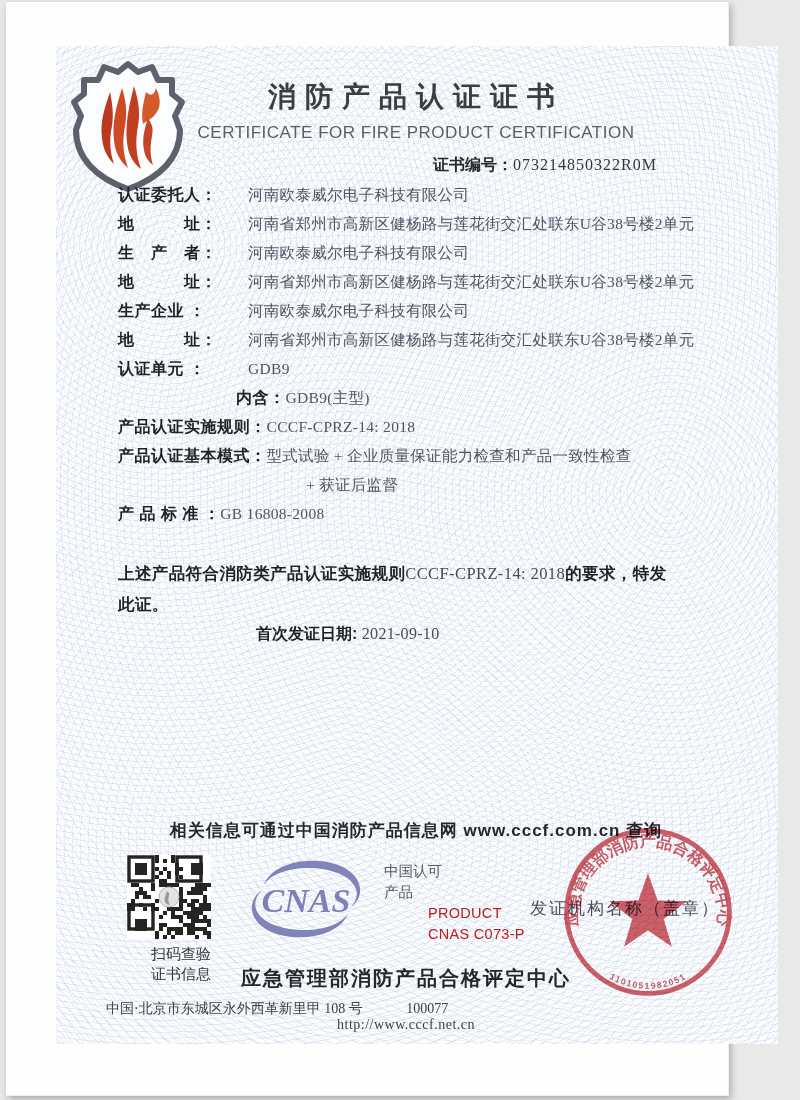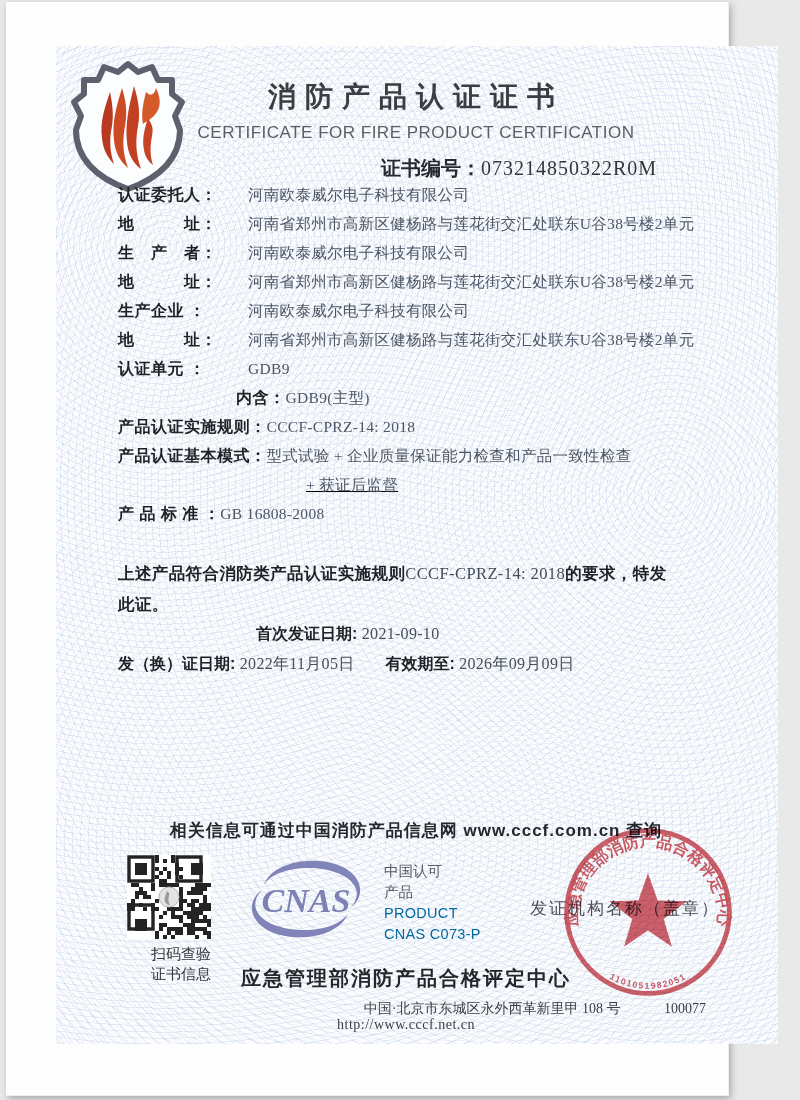--- a/index.html
+++ b/index.html
@@ -25,39 +25,39 @@
   .logo { position:absolute; left:62px; top:56px; width:120px; height:136px; }
   .title {
     position:absolute; left:170px; top:76px; width:480px; text-align:center;
     font-size:28px; font-weight:600; color:#3b3d42; letter-spacing:9px;
   }
   .subtitle {
     position:absolute; left:130px; top:121px; width:560px; text-align:center;
     font-size:17px; color:#5c5e63; letter-spacing:.5px;
   }
   .certno {
-    position:absolute; right:72px; top:153px; font-size:20px; color:#2e3036;text-align:center;
+    position:absolute; right:72px; top:153px; font-size:16px; color:#2e3036;text-align:center;
   }
   .certno .lbl { font-weight:bold; color:#26282e; }
   .certno .val { font-family:"Liberation Serif", serif; letter-spacing:1px; color:#33353b; }
 
   
   .fields { position:absolute; left:112px; top:183px; width:618px; }
   .row { display:flex; align-items:baseline; margin-bottom:10px; line-height:19px; }
   .row .lab {
     flex:0 0 auto; font-weight:bold; font-size:16px; color:#1f2126;
     white-space:pre; letter-spacing:.5px;
   }
   .row.std .lab { min-width:130px; }
   .row .val {
     font-family:"Liberation Serif", serif; font-size:15.5px; color:#4c5565;
     letter-spacing:.3px; white-space:nowrap;
   }
   .row.indent1 { padding-left:118px; }
-  .row.indent2 { padding-left:188px;text-decoration:underline; }
+  .row.indent2 { padding-left:188px; }
 
   .statement {
     position:absolute; left:112px; top:556px; width:622px;
     font-size:16.5px; line-height:31px; color:#1f2126; font-weight:bold; letter-spacing:.4px;
   }
   .statement .code { font-family:"Liberation Serif", serif; font-weight:normal; color:#444c5a; }
 
   .first-issue { position:absolute; left:250px; top:622px; font-size:16px; }
   .reissue { position:absolute; left:112px; top:652px; font-size:16px; }
   .dates .lab, .first-issue .lab, .reissue .lab { font-weight:bold; color:#1f2126; }
@@ -71,36 +71,36 @@
   }
   .notice .url { font-family:"Liberation Sans", sans-serif; font-weight:bold; }
 
   
   .qr-wrap { position:absolute; left:121px; top:853px; width:84px; }
   .qr-wrap svg { width:84px; height:84px; display:block; background:#fff; }
   .qr-cap { margin-top:5px; text-align:right; font-size:15px; color:#34363c; line-height:20px; font-weight:500; }
 
   .cnas { position:absolute; left:240px; top:853px; width:120px; height:88px; }
   .accred { position:absolute; left:378px; top:859px; font-size:14.5px; color:#585a60; line-height:21px; }
-  .accred .en { color:#0369a1; letter-spacing:.3px; }
+  .accred .en { color:#b91c1c; letter-spacing:.3px;margin-left:44px; }
 
   .seal-overlay {
     position:absolute; left:524px; top:895px; width:240px; z-index:1;
     font-family:Liberation Sans, sans-serif; font-size:17px; color:#4b4e58; letter-spacing:2px;
   }
   .seal { position:absolute; left:550px; top:818px; width:184px; height:184px; z-index:2;
     mix-blend-mode:multiply; opacity:.92; }
 
   
   .org-name {
     position:absolute; left:100px; top:963px; width:600px; text-align:center;
     font-size:20px; font-weight:bold; color:#24262b; letter-spacing:2px;
   }
   .org-addr {
-    position:absolute; left:100px; top:998px; width:600px; text-align:right;
+    position:absolute; left:100px; top:998px; width:600px; text-align:left;
     font-size:14px; color:#3c3e44; font-family:"Liberation Serif", serif;
   }
   .org-addr .post { margin-left:40px; }
   .org-url {
     position:absolute; left:100px; top:1015px; width:600px; text-align:center;
     font-size:14px; color:#3c3e44; font-family:"Liberation Serif", serif; letter-spacing:.5px;
   }
 </style>
 </head>
 <body>
@@ -177,27 +177,20 @@
   </div>
 
   <div class="statement">
     <span>上述产品符合消防类产品认证实施规则</span><span class="code">CCCF-CPRZ-14: 2018</span><span>的要求，特发</span><br>
     <span>此证。</span>
   </div>
 
   <div class="first-issue">
     <span class="lab">首次发证日期: </span>
     <span class="dval">2021-09-10</span>
-  </div>
-  <div class="reissue">
-    <span class="lab">发（换）证日期: </span>
-    <span class="dval">2022年11月05日</span>
-    <span class="gap"></span>
-    <span class="lab">有效期至: </span>
-    <span class="dval">2026年09月09日</span>
   </div>
 
   <div class="notice">
     <br>
     <span class="url">相关信息可通过中国消防产品信息网 www.cccf.com.cn 查询</span>
   </div>
 
   <div class="qr-wrap">
     <div>
       <svg viewBox="0 0 84 84">

